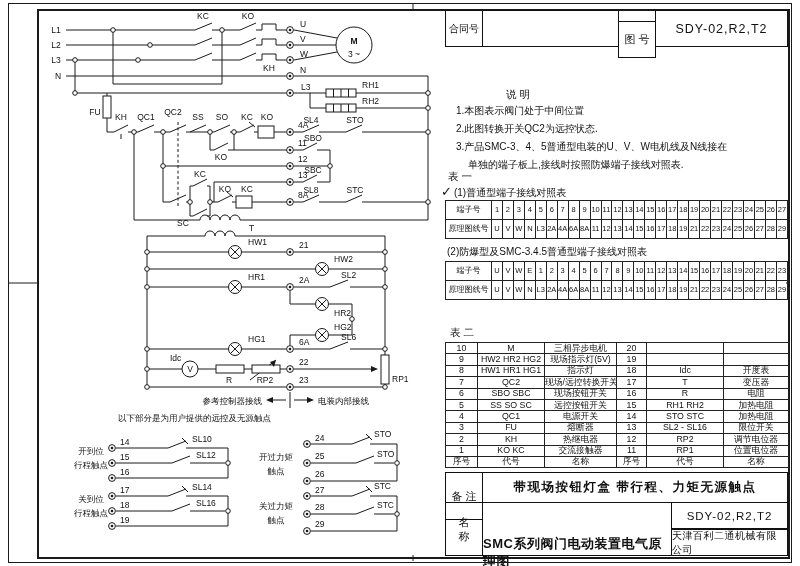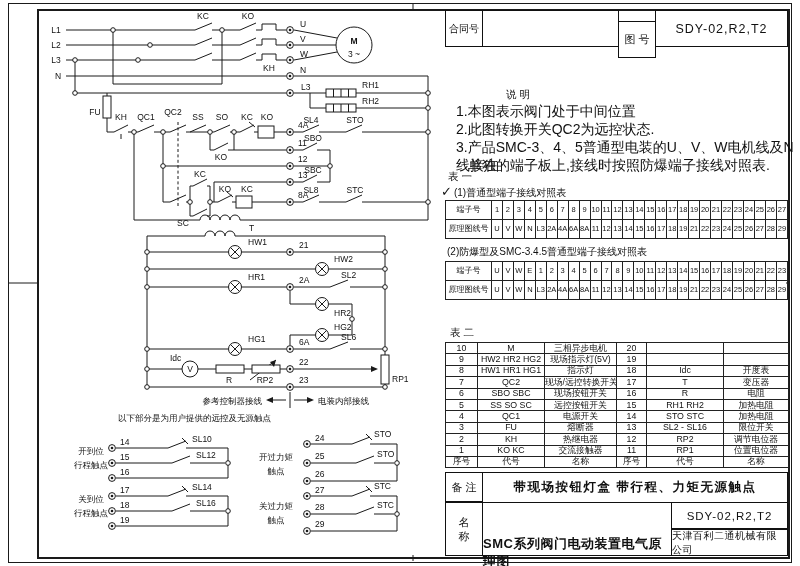--- a/index.html
+++ b/index.html
@@ -10,21 +10,21 @@
   #frame-inner{border-width:2px;}
   svg{position:absolute;left:0;top:0;}
   svg text{font-family:"Liberation Sans","DejaVu Sans",sans-serif;fill:#111;font-size:8.5px;}
   table{border-collapse:collapse;table-layout:fixed;}
   td{border:1px solid #222;text-align:center;padding:0;line-height:1.05;overflow:hidden;white-space:nowrap;}
   .ttab{width:343px;}
   .ttab td{font-size:7.5px;height:18px;}
   .ttab td.tl{font-size:8px;}
   #comp-table{width:343px;}
   #comp-table td{font-size:8.8px;height:10.4px;}
-  .note-line{font-size:14px;line-height:18px;}
+  .note-line{font-size:10px;line-height:18px;}
   .sec-label{font-size:10.5px;}
   .box{position:absolute;border:1.4px solid #111;display:flex;align-items:center;justify-content:center;box-sizing:border-box;}
   .hdr-lab{font-size:12px;letter-spacing:2px;}
   .hdr-val{font-size:12.5px;letter-spacing:1px;}
   #remark-text{font-size:12.5px;letter-spacing:1.5px;font-weight:600;}
   #name-text{font-size:13px;font-weight:700;letter-spacing:0.5px;margin-top:48px;}
   #company{font-size:10px;letter-spacing:0.5px;}
   #check{font-size:13px;font-weight:700;margin-right:2px;}
 </style>
 </head>
@@ -715,21 +715,21 @@
           <td>序号</td>
           <td>代号</td>
           <td>名称</td>
           <td>序号</td>
           <td>代号</td>
           <td>名称</td>
         </tr>
       </tbody>
   </table>
 
-  <div class="box" style="left:445px;top:472px;width:38px;height:30px;">
+  <div class="box" style="left:445px;top:472px;width:38px;height:48px;">
       <span style="font-size:11px;">备 注</span>
     </div>
   <div class="box" style="left:482px;top:472px;width:306px;height:31px;">
       <span id="remark-text">带现场按钮灯盒  带行程、力矩无源触点</span>
     </div>
 
   <div class="box" style="left:445px;top:502px;width:38px;height:54px;flex-direction:column;">
     <span style="font-size:11px;line-height:14px;">名</span>
     <span style="font-size:11px;line-height:14px;">称</span>
   </div>

